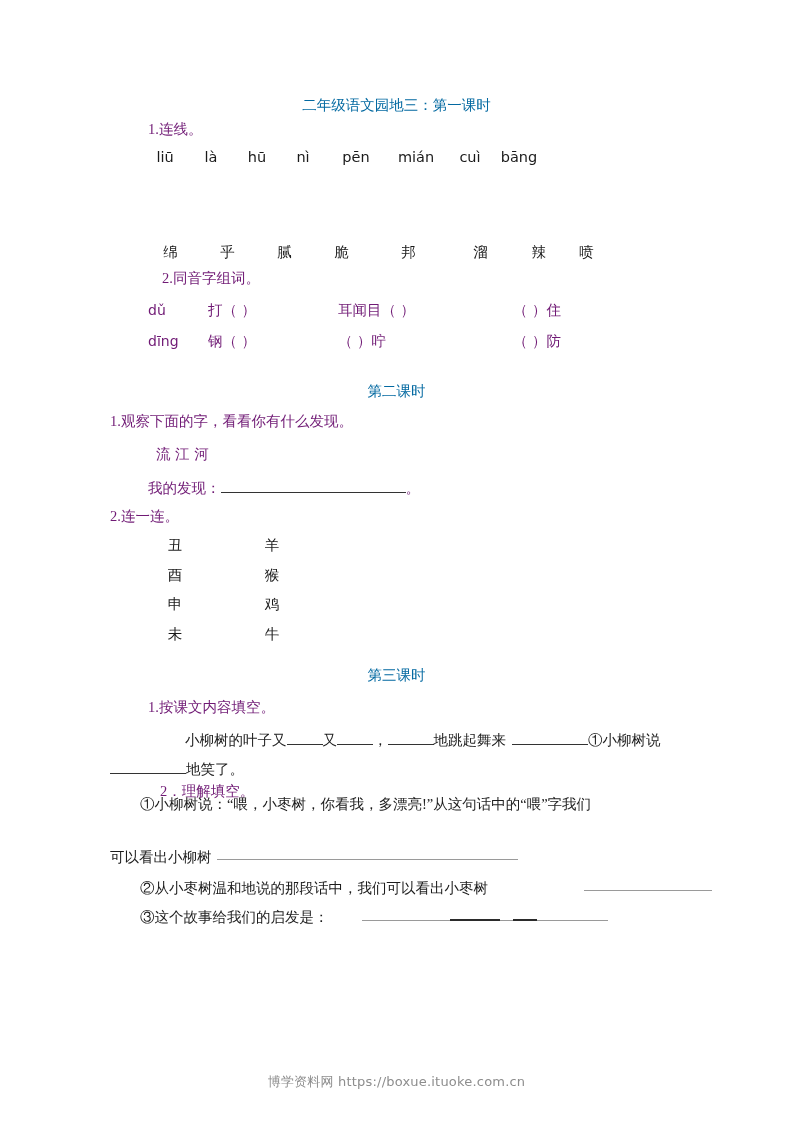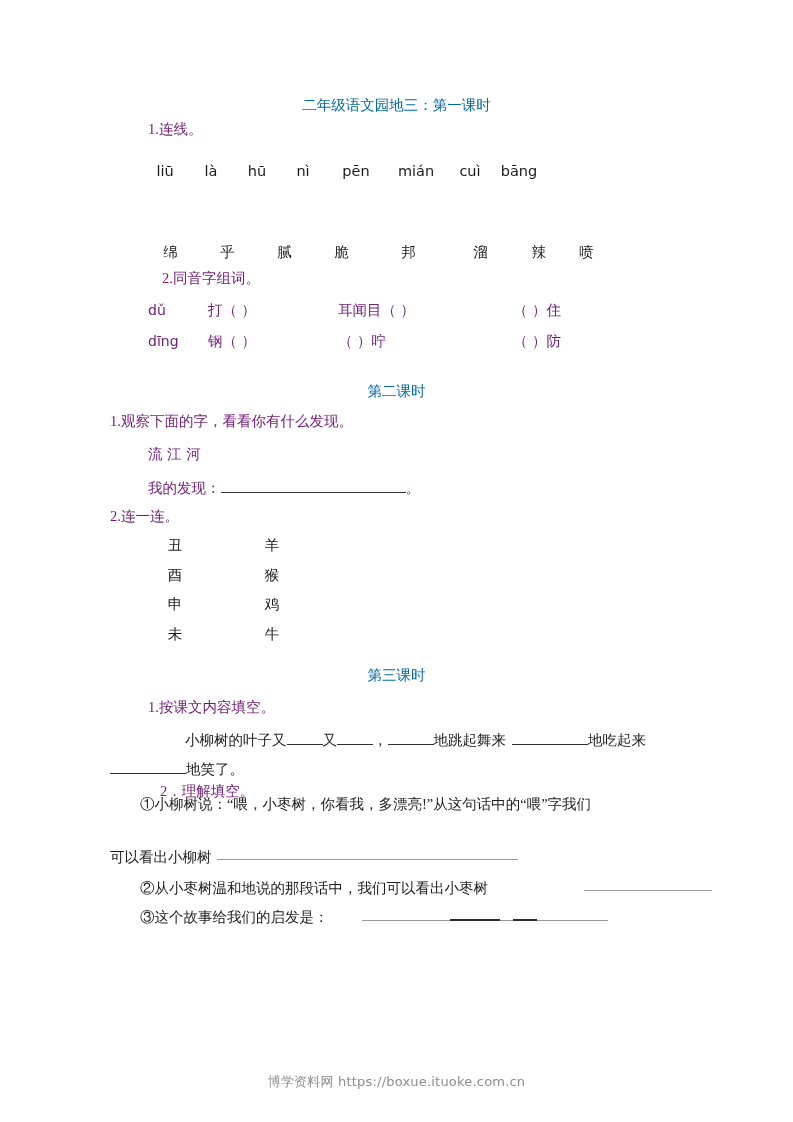--- a/index.html
+++ b/index.html
@@ -117,21 +117,21 @@
 </head>
 <body>
 
 <div class="page">
   <div class="doc">
 
     <div class="centered serif" style="top:98px;">二年级语文园地三：第一课时</div>
 
     <div class="row serif" style="left:148px; top:122px;">1.连线。</div>
 
-    <div class="strip pinyin" style="left:142px; top:164px;">
+    <div class="strip pinyin" style="left:142px; top:150px;">
       <span style="width:46px;">liū</span>
       <span style="width:46px;">là</span>
       <span style="width:46px;">hū</span>
       <span style="width:46px;">nì</span>
       <span style="width:60px;">pēn</span>
       <span style="width:60px;">mián</span>
       <span style="width:48px;">cuì</span>
       <span style="width:50px;">bāng</span>
     </div>
 
@@ -155,21 +155,21 @@
 
     <div class="row pinyin" style="left:148px; top:334px;">dīng</div>
     <div class="row han" style="left:208px; top:334px;">钢（    ）</div>
     <div class="row han" style="left:338px; top:334px;">（    ）咛</div>
     <div class="row han" style="left:513px; top:334px;">（    ）防</div>
 
     <div class="centered serif" style="top:384px;">第二课时</div>
 
     <div class="row serif" style="left:110px; top:414px;">1.观察下面的字，看看你有什么发现。</div>
 
-    <div class="row han" style="left:148px; top:447px;">流  江  河</div>
+    <div class="row han" style="left:156px; top:447px;">流  江  河</div>
 
     <div class="row serif" style="left:148px; top:478px;">
       <span>我的发现：</span><span class="blank" style="width:185px;"></span><span>。</span>
     </div>
 
     <div class="row serif" style="left:110px; top:509px;">2.连一连。</div>
 
     <div class="zodiac-col han" style="left:165px; top:531px;">
       <div>丑</div>
       <div>酉</div>
@@ -181,21 +181,21 @@
       <div>猴</div>
       <div>鸡</div>
       <div>牛</div>
     </div>
 
     <div class="centered serif" style="top:668px;">第三课时</div>
 
     <div class="row serif" style="left:148px; top:700px;">1.按课文内容填空。</div>
 
     <div class="para serif" style="left:185px; top:726px;">
-      <span>小柳树的叶子又</span><span class="blank" style="width:36px;"></span><span>又</span><span class="blank" style="width:36px;"></span><span>，</span><span class="blank" style="width:46px;"></span><span>地跳起舞来</span><span class="blank" style="width:76px; margin-left:6px;"></span><span>地吃起来</span>
+      <span>小柳树的叶子又</span><span class="blank" style="width:36px;"></span><span>又</span><span class="blank" style="width:36px;"></span><span>，</span><span class="blank" style="width:46px;"></span><span>地跳起舞来</span><span class="blank" style="width:76px; margin-left:6px;"></span><span>①小柳树说</span>
     </div>
 
     <div class="para serif" style="left:110px; top:755px;">
       <span class="blank" style="width:76px;"></span><span>地笑了。</span>
     </div>
 
     <div class="row serif" style="left:160px; top:784px;">2．理解填空。</div>
 
     <div class="para serif" style="left:140px; top:790px;">①小柳树说：“喂，小枣树，你看我，多漂亮!”从这句话中的“喂”字我们</div>
 

